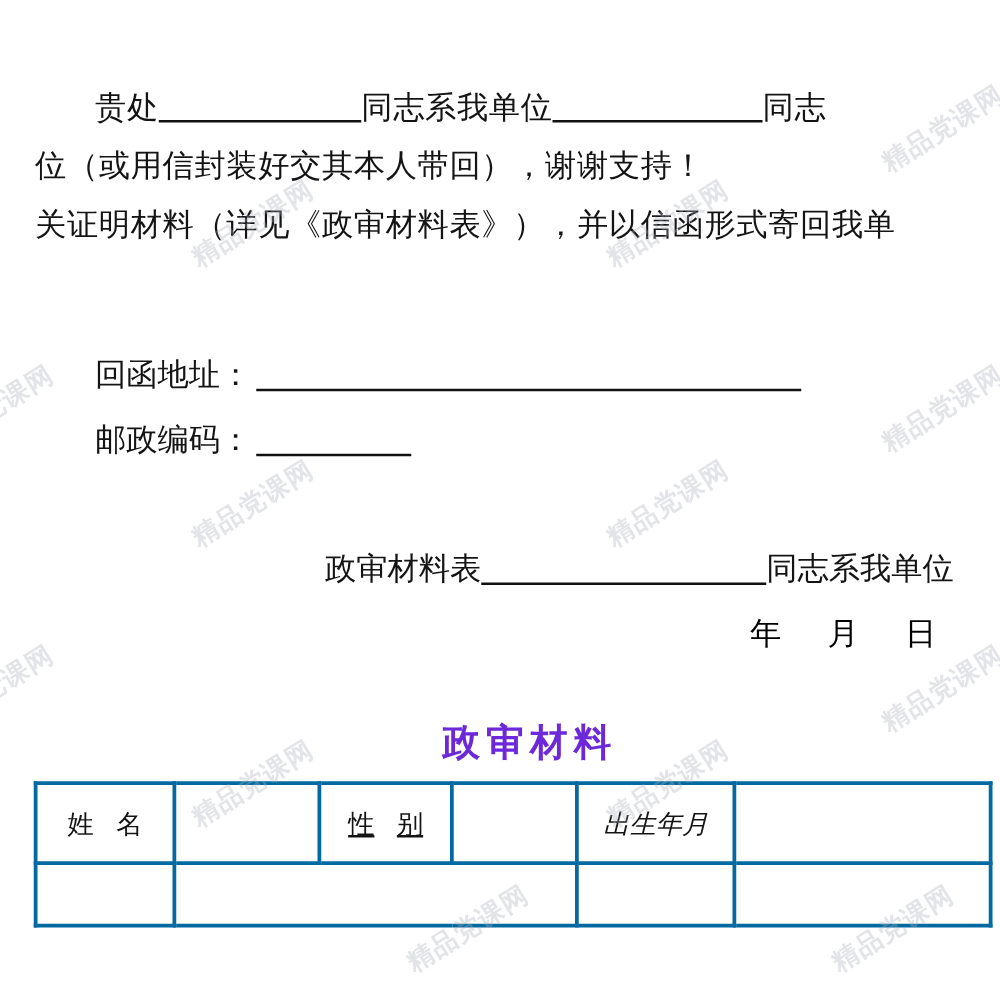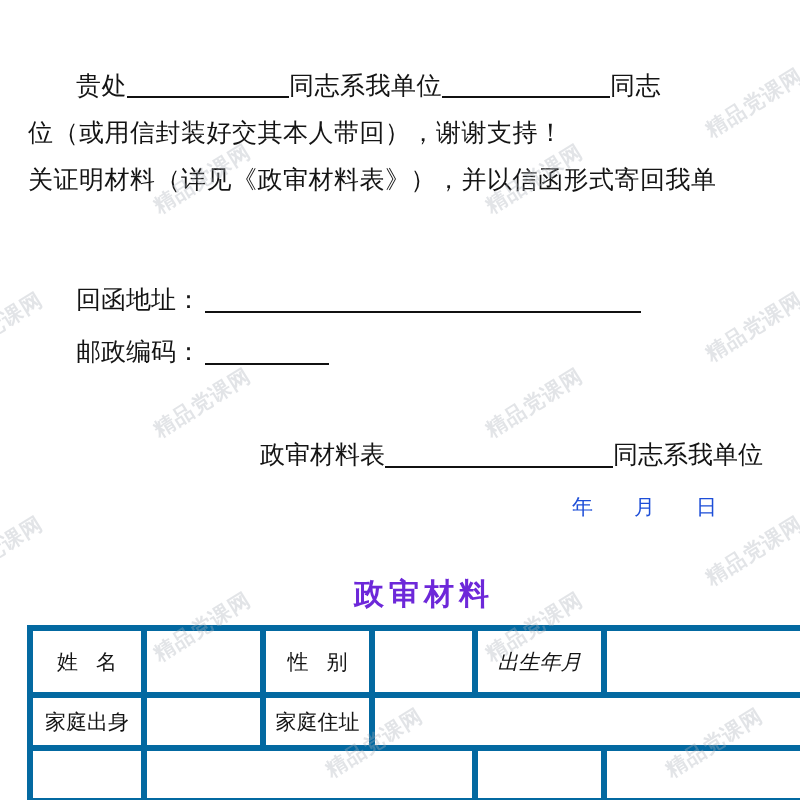--- a/index.html
+++ b/index.html
@@ -109,25 +109,25 @@
   #sign-line-rule {
     display: inline-block;
     border-bottom: 2px solid #111;
     height: 19px;
     vertical-align: -5px;
     width: 228px;
   }
   #date-row {
     position: absolute;
     top: 492px;
-    left: 572px;
-    font-size: 21px;
+    left: 600px;
+    font-size: 25px;
     line-height: 30px;
     white-space: nowrap;
-    color: #1d4ed8;
+    color: #000000;
   }
   #date-row span.dseg { display: inline-block; width: 62px; }
   #date-row span.dseg.last { width: auto; }
 
   
   #section-title {
     position: absolute;
     top: 574px;
     left: 0;
     width: 800px;
@@ -143,21 +143,21 @@
   
   #info-table {
     position: absolute;
     left: 27px;
     top: 625px;
     width: 746px;
     border-collapse: collapse;
     table-layout: fixed;
   }
   #info-table td {
-    border: 6px solid #0369a1;
+    border: 3px solid #0369a1;
     height: 47px;
     font-size: 21px;
     text-align: center;
     vertical-align: middle;
     color: #141414;
     padding: 0;
     white-space: nowrap;
   }
   #info-table tr.r1 td { height: 61px; }
   #info-table td.lbl { letter-spacing: 0px; }
@@ -202,33 +202,27 @@
   </div>
 
   <div id="section-title">政审材料</div>
 
   <table id="info-table">
     <tbody>
 
       <tr class="r1">
         <td class="lbl" style="width:108px;">姓<span class="sp-gap"></span>名</td>
         <td class="val" style="width:113px;"></td>
-        <td class="lbl" style="width:103px;">性<span class="sp-gap"></span>别</td>
+        <td class="lbl" style="width:103px;text-decoration:underline;">性<span class="sp-gap"></span>别</td>
         <td class="val" style="width:97px;"></td>
         <td class="lbl" style="width:123px;font-style:italic;">出生年月</td>
         <td class="val" style="width:202px;"></td>
       </tr>
 
 
-      <tr>
-        <td class="lbl">家庭出身</td>
-        <td class="val"></td>
-        <td class="lbl">家庭住址</td>
-        <td class="val" colspan="3"></td>
-      </tr>
 
       <tr>
         <td class="lbl"></td>
         <td class="val" colspan="3"></td>
         <td class="lbl"></td>
         <td class="val"></td>
       </tr>
 
     </tbody>
   </table>

